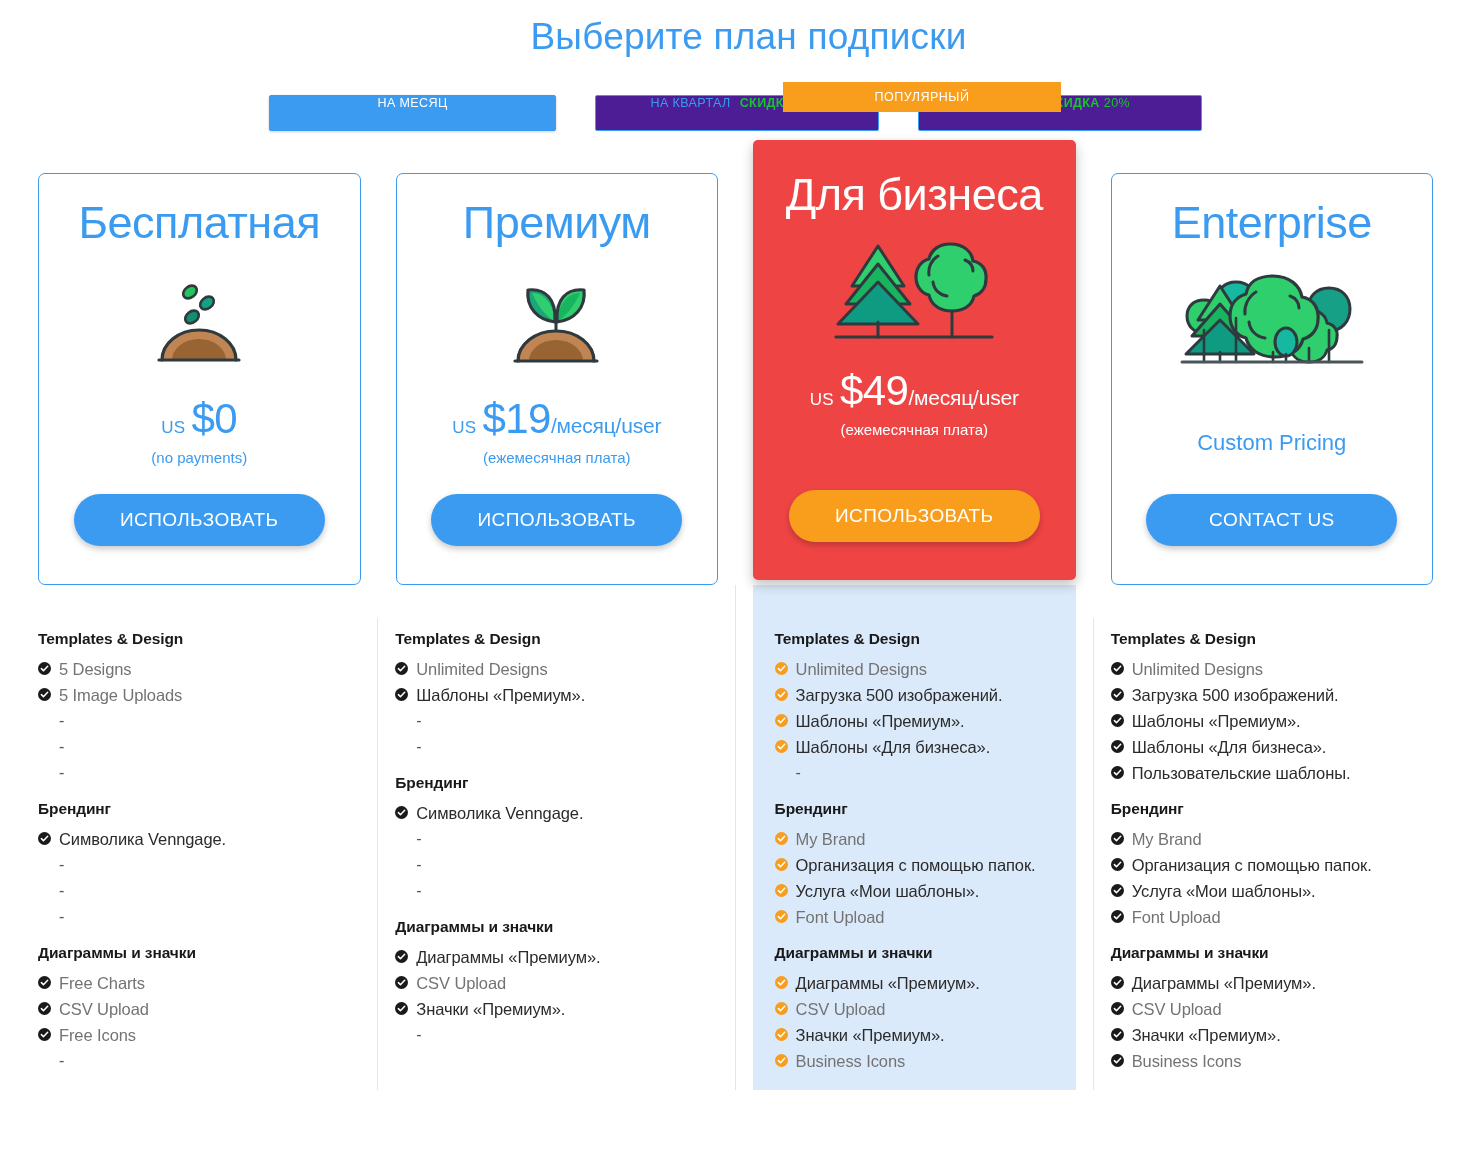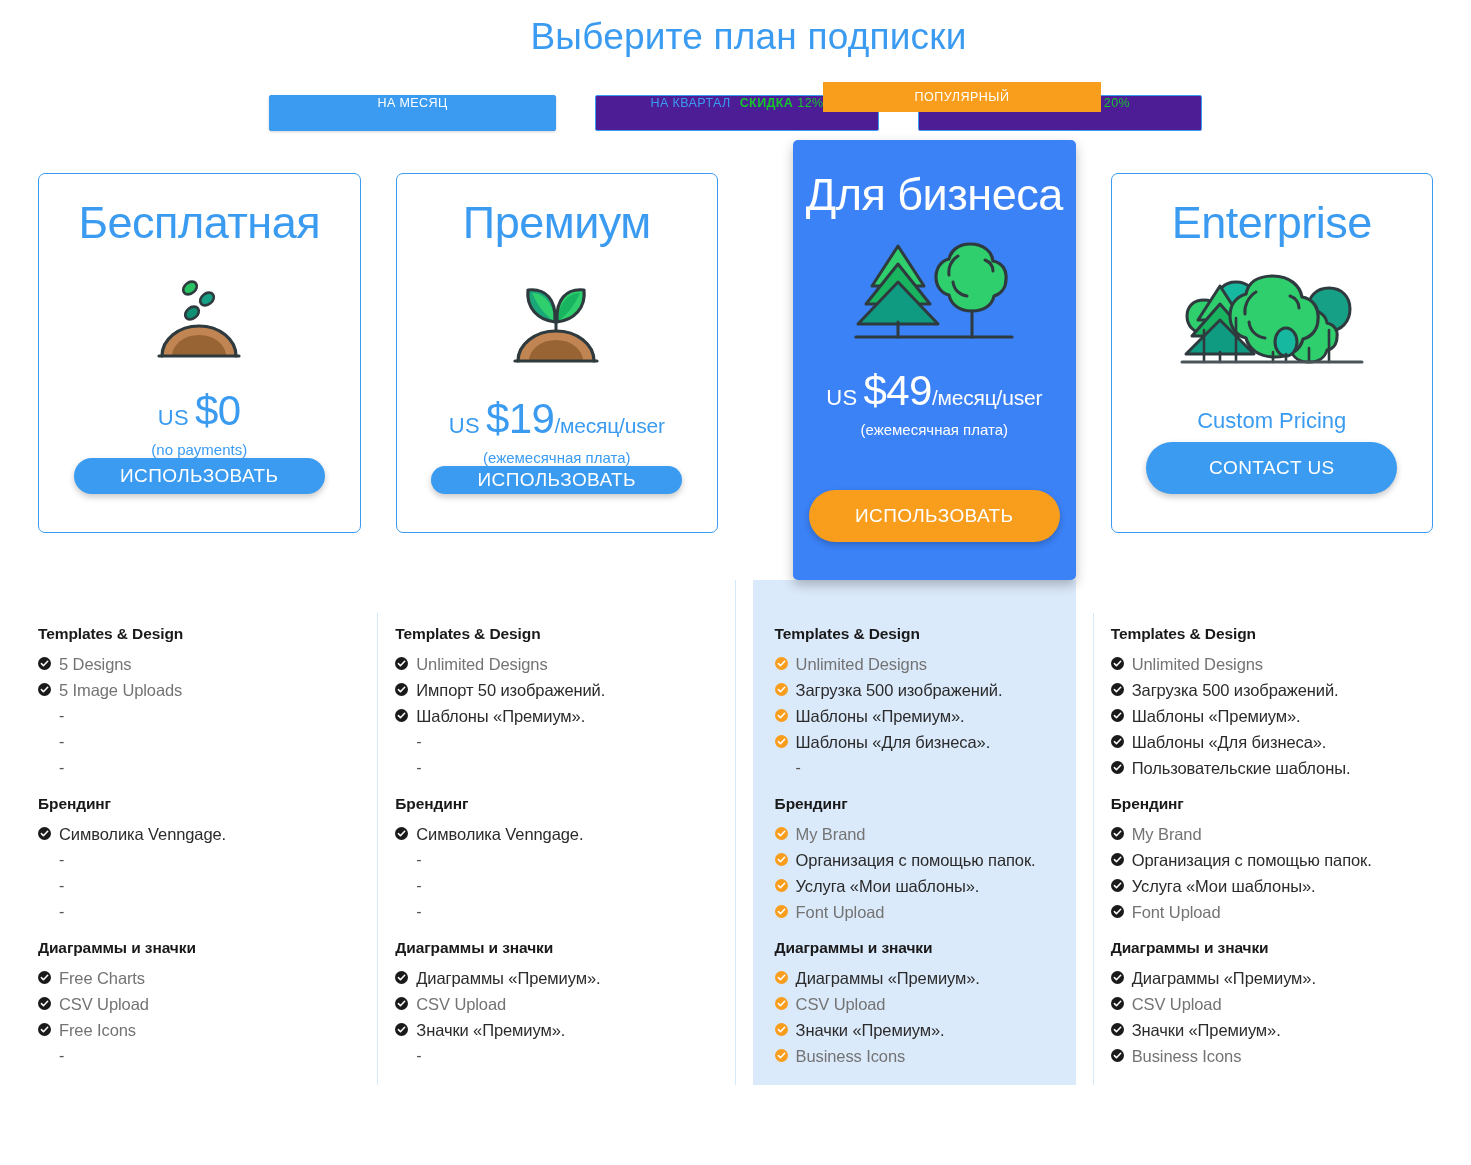--- a/index.html
+++ b/index.html
@@ -81,37 +81,36 @@
     margin-right: 35px;
     position: relative;
   }
   .plan-col:last-child { margin-right: 0; }
 
   
   .plan-card {
     border: 1px solid #3a9bf0;
     border-radius: 7px;
     background: #ffffff;
-    height: 360px;
+    height: 412px;
     padding-top: 24px;
     display: flex;
     flex-direction: column;
     align-items: center;
     position: relative;
   }
   .plan-card.featured {
-    background: #3b82f6;
+    background: #ef4444;
     border: none;
     border-radius: 5px;
     height: 440px;
     margin-top: -33px;
     padding-top: 30px;
     box-shadow: 0 5px 12px rgba(0,0,0,0.25);
     z-index: 3;
-    margin-left: 40px;
   }
 
   .popular-badge {
     position: absolute;
     top: -58px;
     left: 30px;
     width: 278px;
     height: 30px;
     background: #f99d1c;
     color: #ffffff;
@@ -144,34 +143,34 @@
   .price-row {
     margin-top: 18px;
     color: #3a9bf0;
     display: flex;
     align-items: baseline;
     justify-content: center;
     line-height: 1;
     white-space: nowrap;
   }
   .plan-card.featured .price-row { color: #ffffff; }
-  .price-cur { font-size: 22px; margin-right: 6px; letter-spacing: 0.3px; }
+  .price-cur { font-size: 17px; margin-right: 6px; letter-spacing: 0.3px; }
   .price-main { font-size: 42px; font-weight: 400; letter-spacing: -0.5px; }
   .price-per { font-size: 21px; letter-spacing: -0.2px; }
 
   .price-note {
     margin-top: 9px;
     font-size: 15px;
     color: #3a9bf0;
     text-align: left;
   }
   .plan-card.featured .price-note { color: #ffffff; }
 
   .custom-price {
-    margin-top: 28px;
+    margin-top: 50px;
     font-size: 22px;
     color: #3a9bf0;
   }
 
   .cta {
     margin-top: auto;
     margin-bottom: 38px;
     width: 251px;
     height: 52px;
     border-radius: 26px;
@@ -471,27 +470,20 @@
     <circle cx="8" cy="8" r="8" fill="#1a1a1a"></circle>
     <path d="M4.2 8.2 L6.7 10.7 L11.9 5.2" stroke="#ffffff" stroke-width="1.9" fill="none" stroke-linecap="round" stroke-linejoin="round"></path>
   </svg>
           <span class="feat-text">Unlimited Designs</span>
         </div>
         <div class="feat-item">
           <svg class="chk" viewBox="0 0 16 16">
     <circle cx="8" cy="8" r="8" fill="#1a1a1a"></circle>
     <path d="M4.2 8.2 L6.7 10.7 L11.9 5.2" stroke="#ffffff" stroke-width="1.9" fill="none" stroke-linecap="round" stroke-linejoin="round"></path>
   </svg>
-          <span class="feat-text">Импорт 50 изображений.</span>
-        </div>
-        <div class="feat-item">
-          <svg class="chk" viewBox="0 0 16 16">
-    <circle cx="8" cy="8" r="8" fill="#1a1a1a"></circle>
-    <path d="M4.2 8.2 L6.7 10.7 L11.9 5.2" stroke="#ffffff" stroke-width="1.9" fill="none" stroke-linecap="round" stroke-linejoin="round"></path>
-  </svg>
           <span class="feat-text">Шаблоны «Премиум».</span>
         </div>
         <div class="feat-item empty">
           <span class="dash">-</span>
         </div>
         <div class="feat-item empty">
           <span class="dash">-</span>
         </div>
       </div>
       <div class="feat-group">

